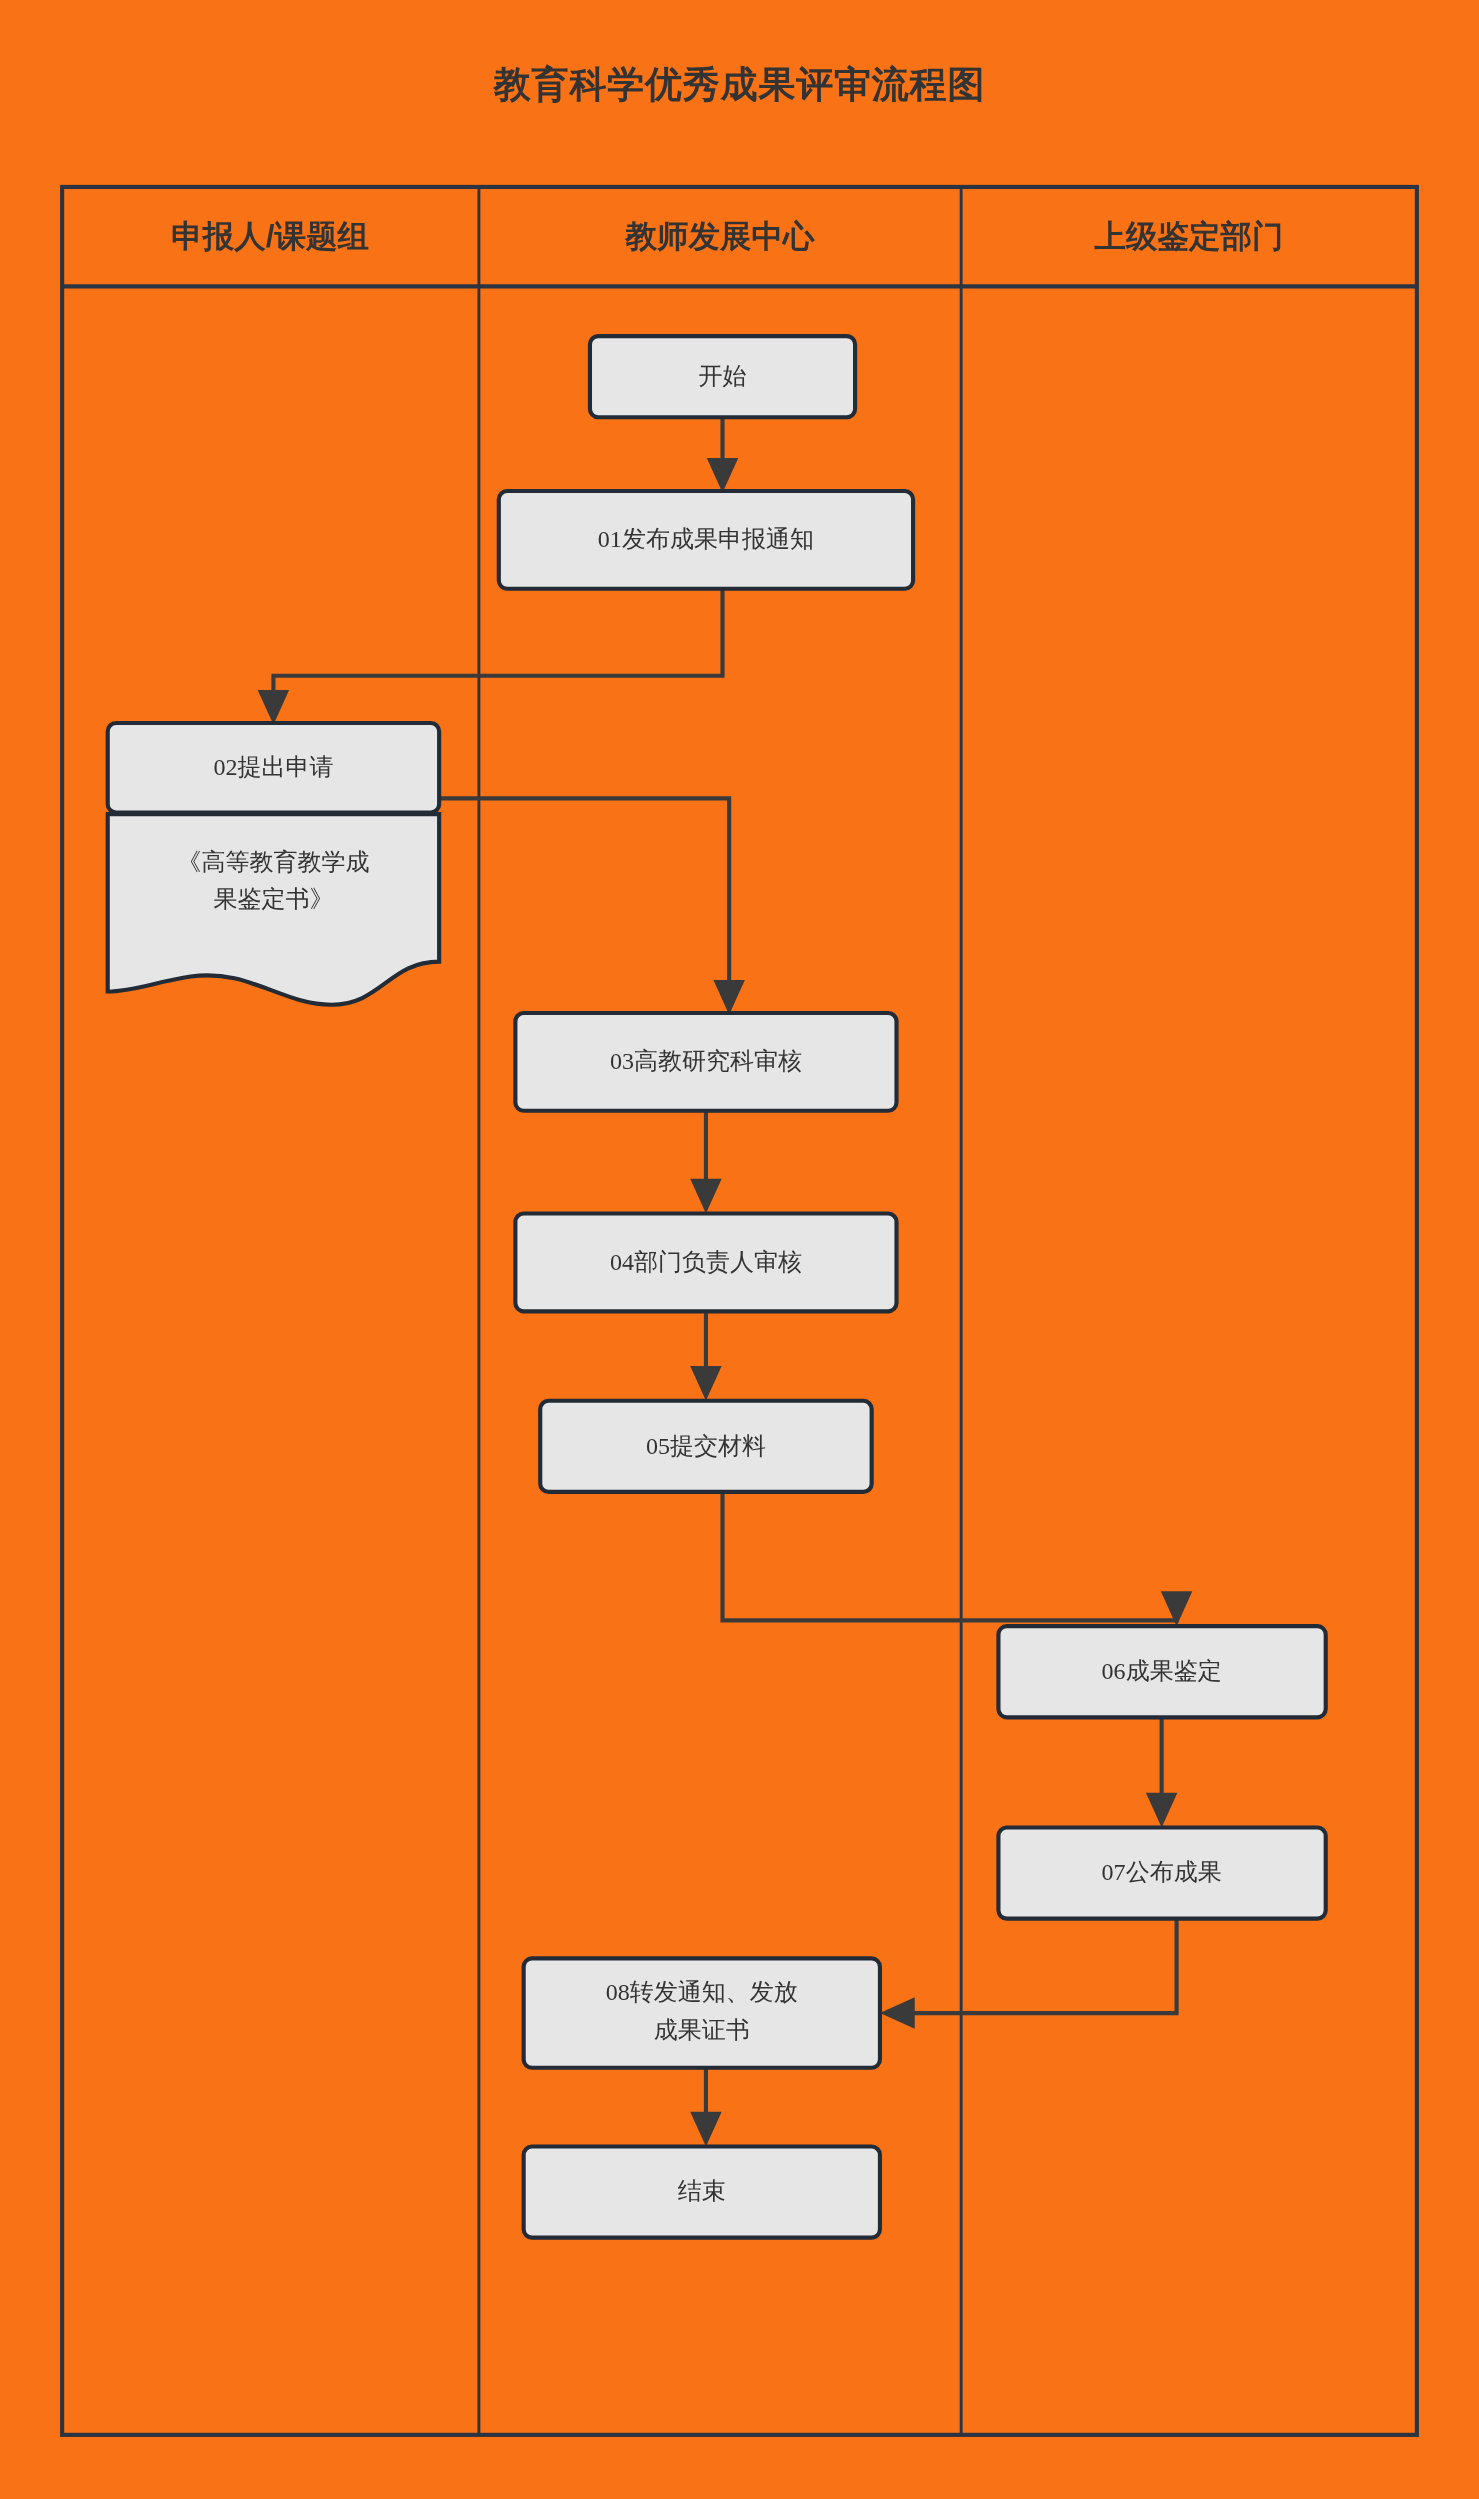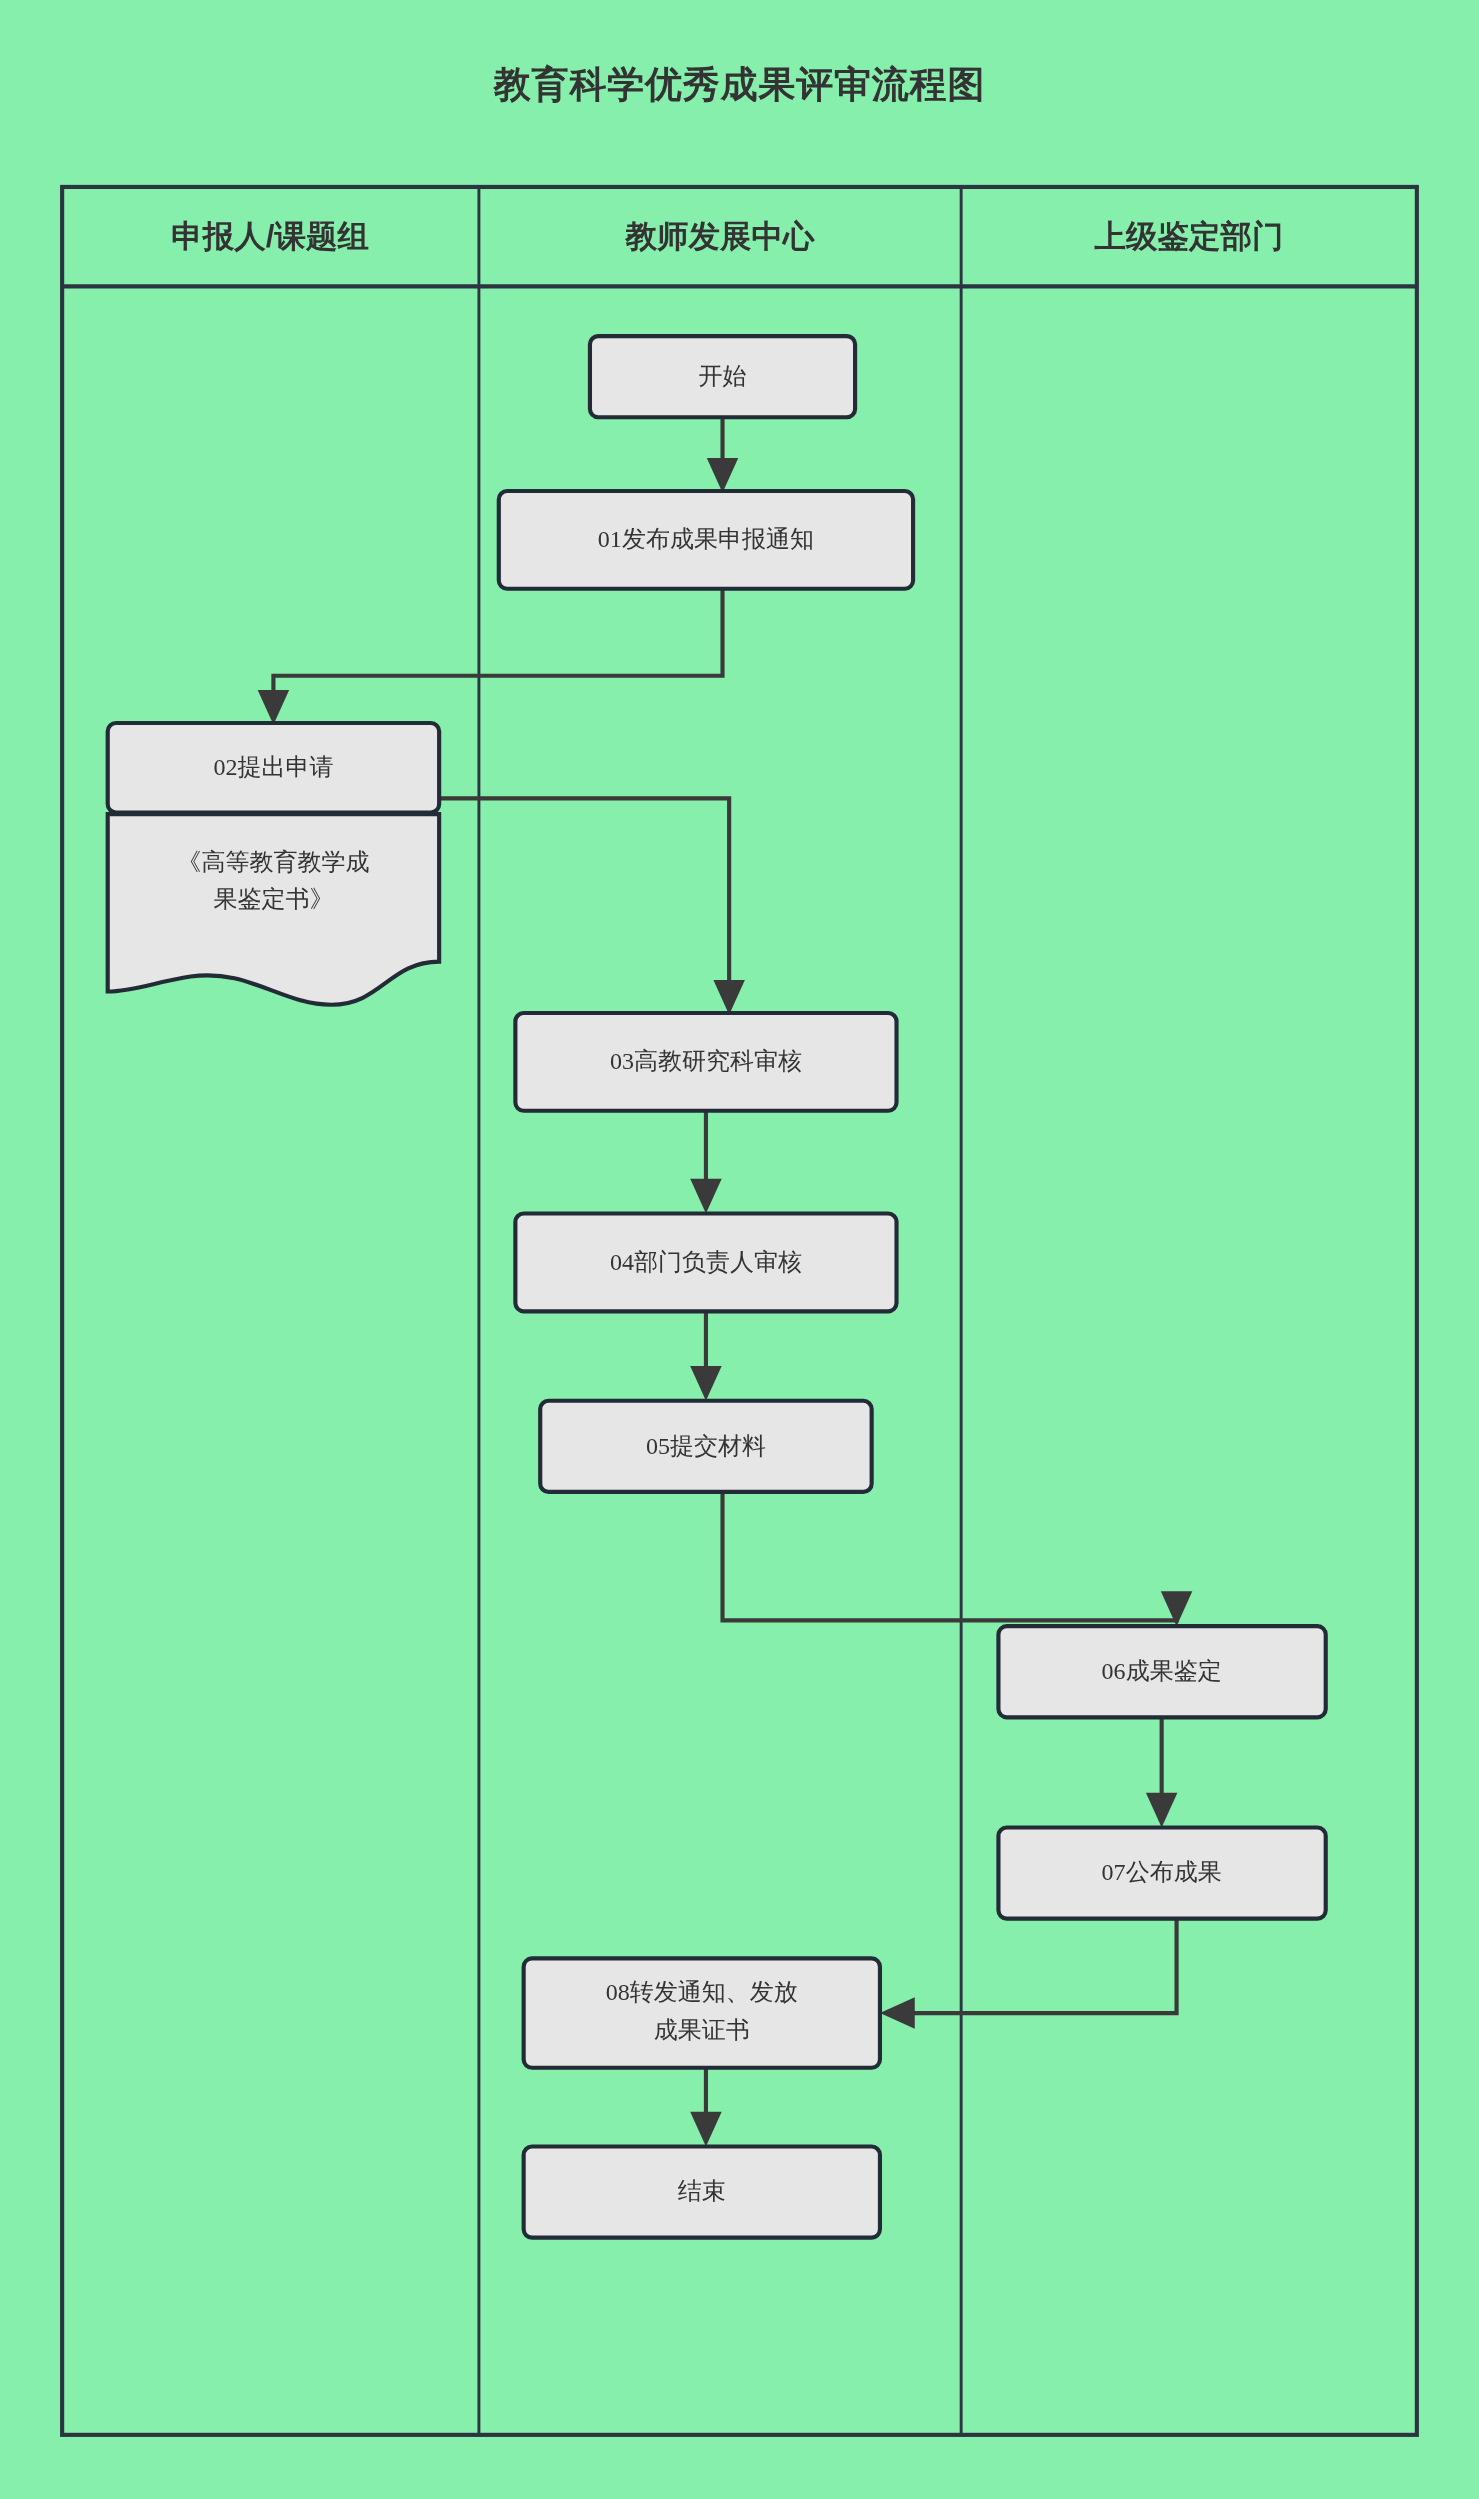--- a/index.html
+++ b/index.html
@@ -1,21 +1,21 @@
 <!DOCTYPE html>
 <html style="font-size:13.3px"><head>
 <meta charset="utf-8">
 <style>
   html,body{margin:0;padding:0;background:#ffffff;}
   body{
     width:1479px;height:2500px;
     font-family:"Liberation Sans","DejaVu Sans",sans-serif;
     overflow:hidden;
   }
-  #page{position:relative;width:1479px;height:2500px;background:#86efac;}
+  #page{position:relative;width:1479px;height:2500px;background:#f97316;}
 
   #chart-title{
     position:absolute;left:0;top:65px;width:1479px;
     text-align:center;
     font-size:37px;font-weight:bold;color:#333333;
     letter-spacing:0.8px;
     line-height:1.1;
     font-family:"Liberation Sans","DejaVu Sans",sans-serif;
   }
 

